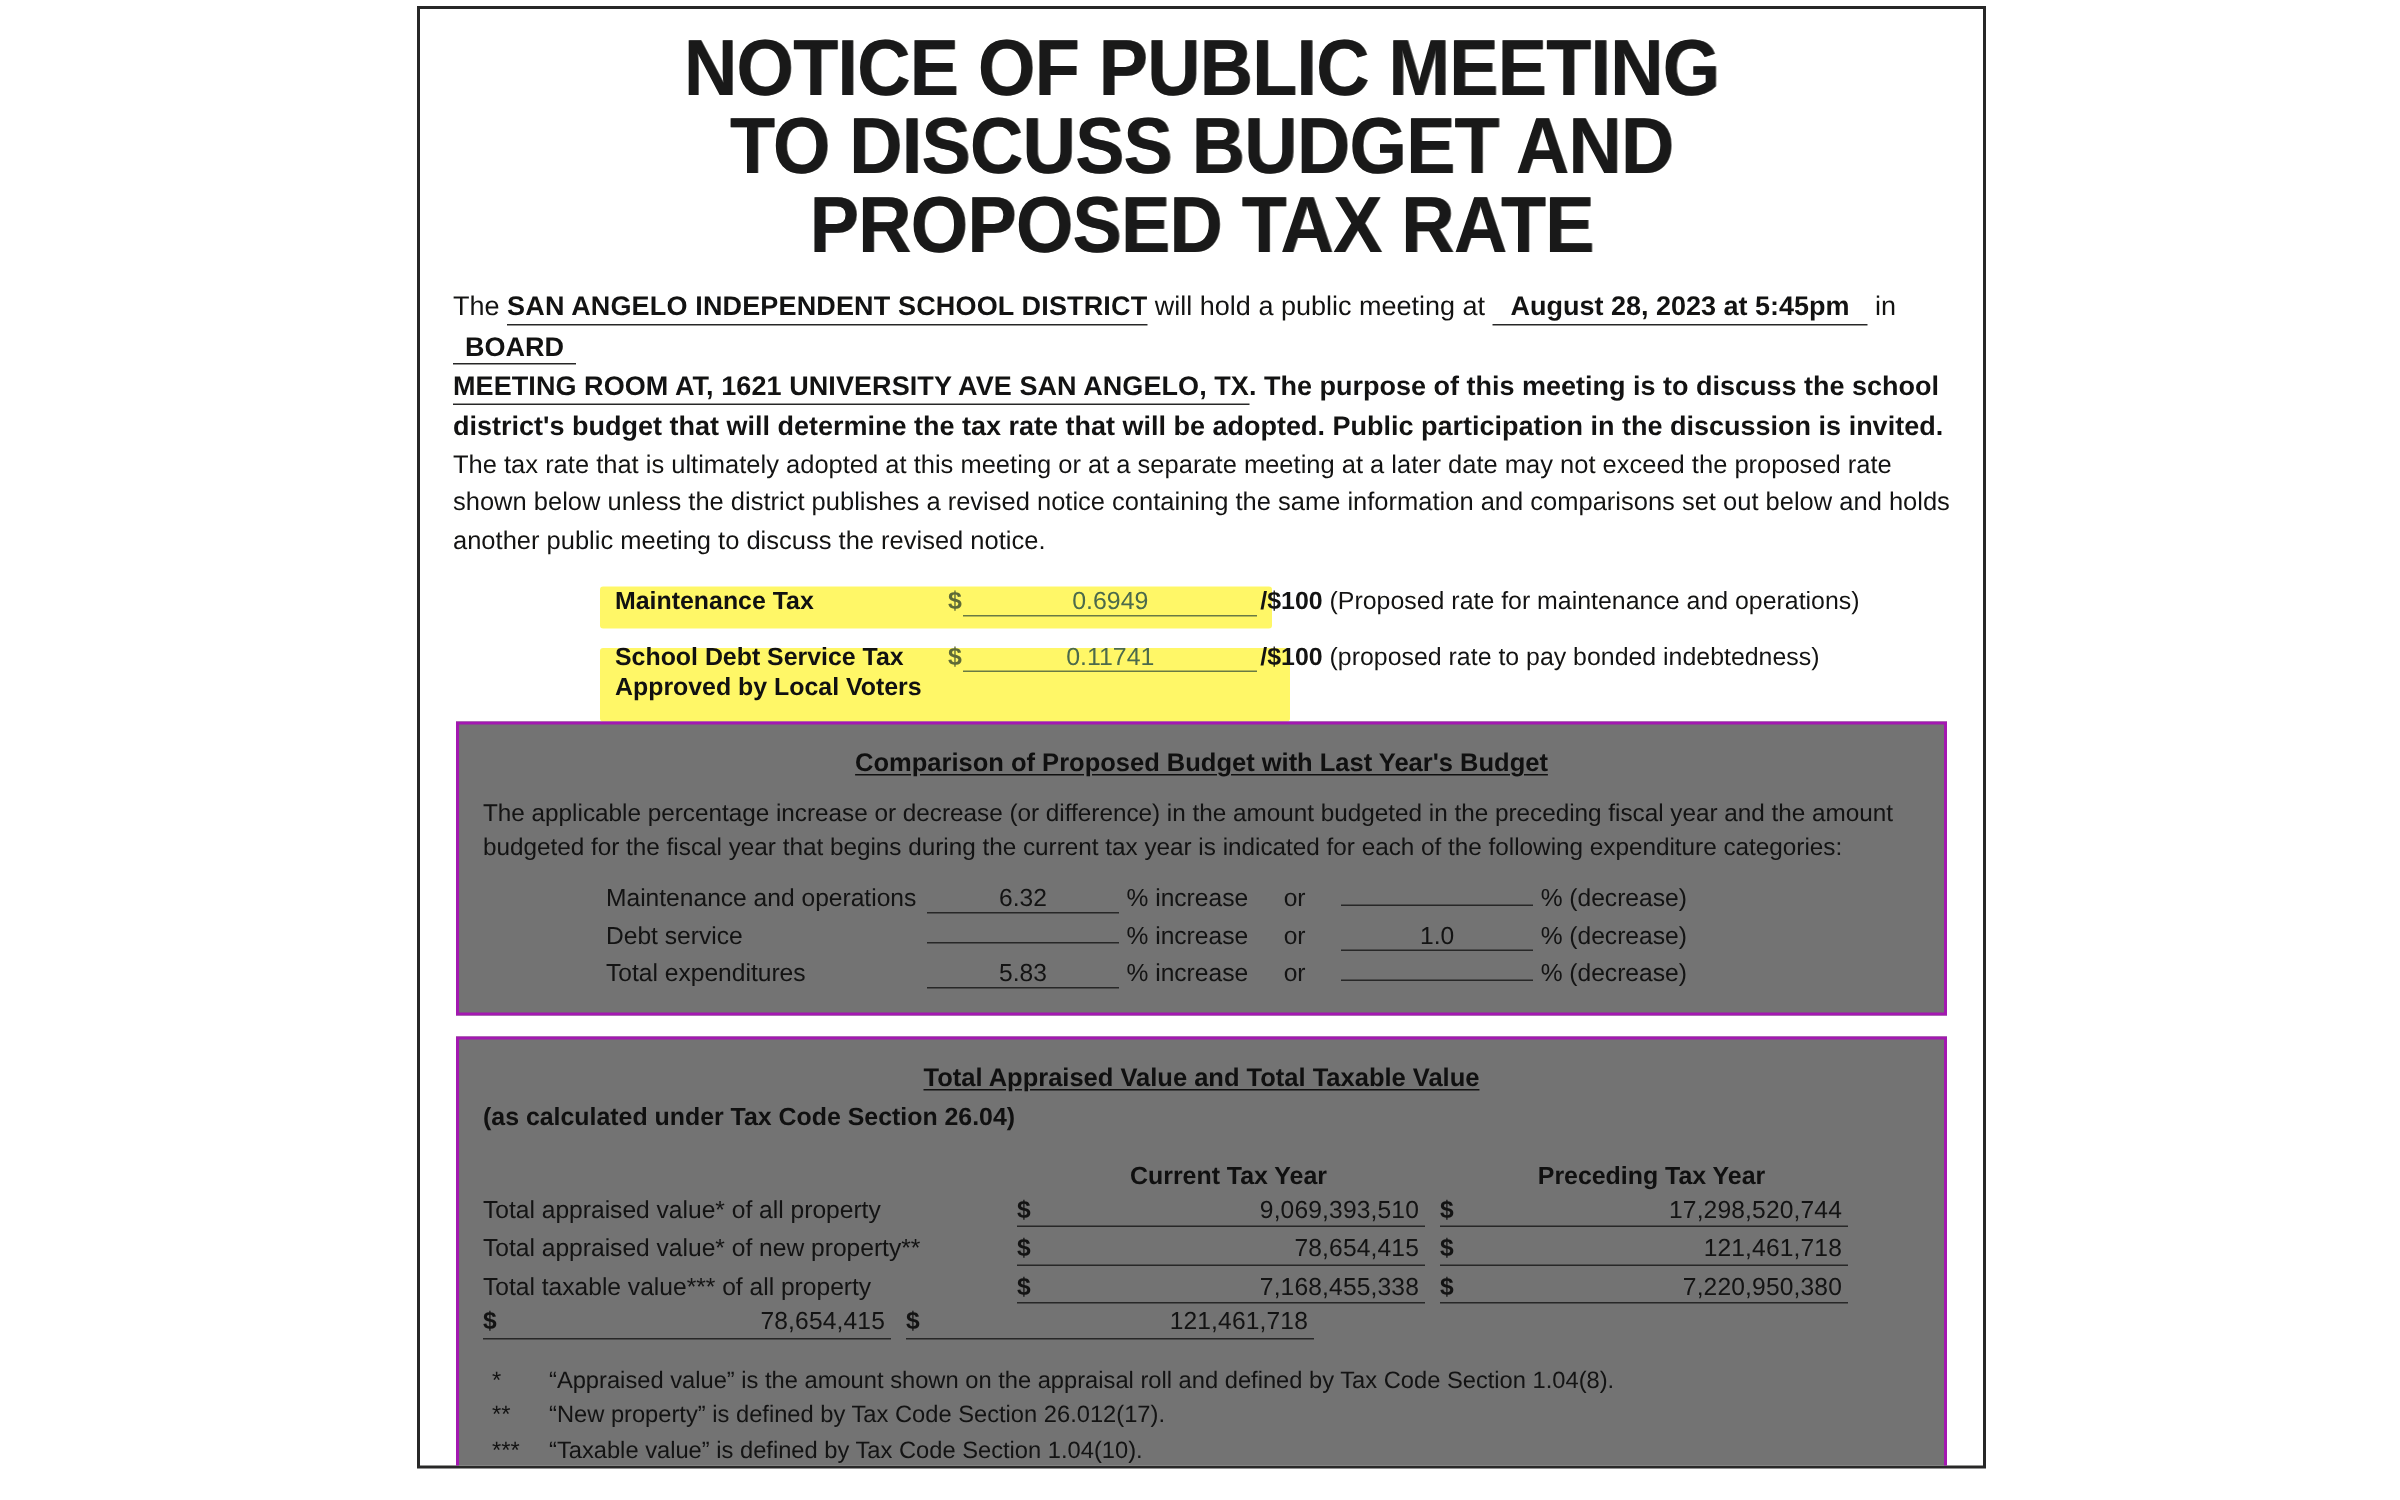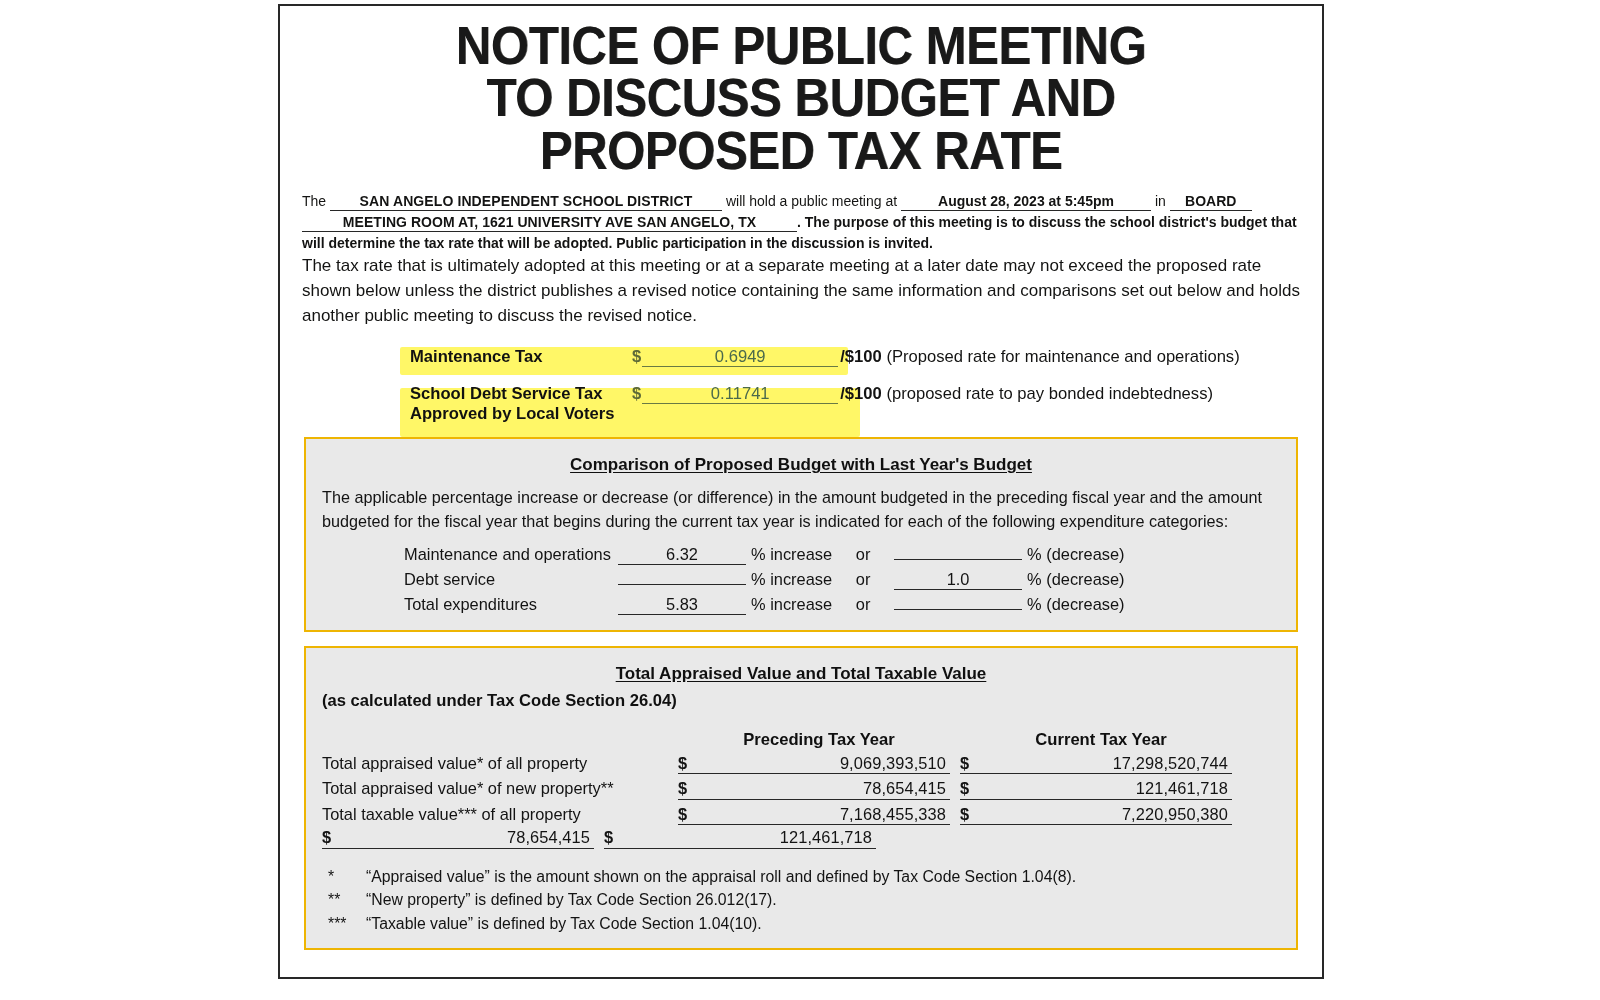--- a/index.html
+++ b/index.html
@@ -74,21 +74,21 @@
   .blank-u {
     display: inline-block;
     border-bottom: 1.6px solid #2a2a2a;
     text-align: center;
     white-space: nowrap;
     line-height: 1.18;
   }
 
   .intro {
     margin-top: 14px;
-    font-size: 14px;
+    font-size: 18px;
     line-height: 1.47;
   }
   .intro .seg-district { min-width: 392px; font-weight: 600; letter-spacing: 0.1px;}
   .intro .seg-date { min-width: 250px; font-weight: 600; }
   .intro .seg-loc1 { min-width: 82px; font-weight: 600; }
   .intro .seg-loc2 { min-width: 495px; font-weight: 600; letter-spacing: 0.05px;}
 
   .para2 {
     font-size: 17px;
     line-height: 1.48;
@@ -142,23 +142,23 @@
   .rate-tail {
     color: #171717;
     margin-left: 2px;
   }
   .rate-tail .slash100 { font-weight: 700; }
   .label2-stack { line-height: 1.18; }
 
   
   .box {
     position: relative;
-    border: 2px solid #eab308;
+    border: 2px solid #a21caf;
     margin: 0 2px;
-    background: #e5e5e5;
+    background: #737373;
     box-sizing: border-box;
   }
   .box-title {
     text-align: center;
     font-weight: 700;
     font-size: 17px;
     text-decoration: underline;
     text-underline-offset: 2px;
     color: #141414;
   }
@@ -327,22 +327,22 @@
 
           </div>
         </div>
 
         <div class="box box-values">
           <div class="box-title">Total Appraised Value and Total Taxable Value</div>
           <div class="box-sub">(as calculated under Tax Code Section 26.04)</div>
 
           <div class="val-head">
             <span class="spacer"></span>
+            <span class="col">Current Tax Year</span>
             <span class="col">Preceding Tax Year</span>
-            <span class="col">Current Tax Year</span>
           </div>
 
           <div class="val-row">
             <span class="val-name">Total appraised value* of all property</span>
             <span class="val-cell">
                 <span class="cur">$</span>
                 <span class="num">9,069,393,510</span>
               </span>
             <span class="val-cell">
                 <span class="cur">$</span>

